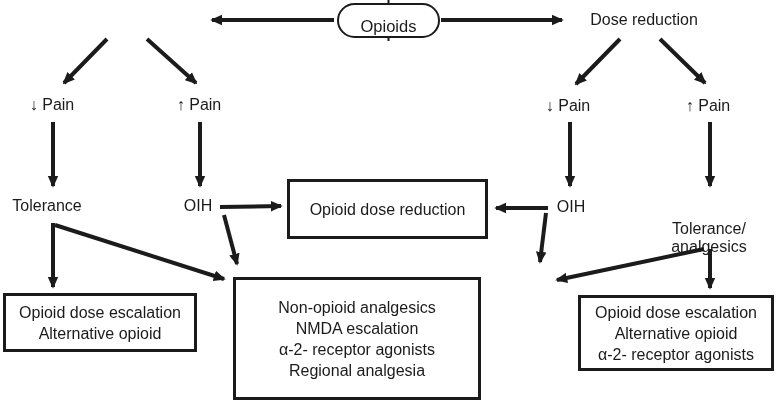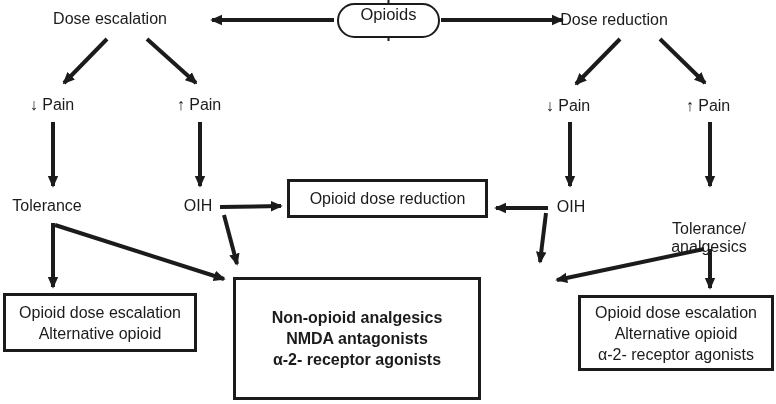--- a/index.html
+++ b/index.html
@@ -38,45 +38,45 @@
   }
   .label.multiline { white-space: normal; margin-top: 17px; }
   .node-oval {
     position: absolute;
     left: 337px; top: 3px;
     width: 103px; height: 35px;
     border: 2px solid #1b1b1b;
     border-radius: 18px;
     box-sizing: border-box;
     display: flex;
-    align-items: flex-start;
+    align-items: flex-end;
     justify-content: center;
     font-size: 16.5px;
     background: #ffffff;
   }
   .box {
     position: absolute;
     border: 3px solid #1b1b1b;
     box-sizing: border-box;
     background: #ffffff;
     display: flex;
     flex-direction: column;
     align-items: center;
     justify-content: center;
     text-align: center;
     font-size: 16px;
     line-height: 21px;
   }
-  .box-dose-reduction { left: 287px; top: 179px; width: 201px; height: 39px; }
+  .box-dose-reduction { left: 287px; top: 179px; width: 201px; height: 60px; }
   .box-left-outcome   { left: 3px;   top: 293px; width: 194px; height: 59px; }
-  .box-adjuvant       { left: 233px; top: 277px; width: 248px; height: 123px; font-weight: bold; }
+  .box-adjuvant       { left: 233px; top: 277px; width: 248px; height: 123px; }
   .box-right-outcome  { left: 578px; top: 295px; width: 196px; height: 76px; }
 
   .lbl-dose-escalation { left: 30px;  top: 10px;  width: 160px; }
-  .lbl-dose-reduction  { left: 534px; top: 11px;  width: 160px; }
+  .lbl-dose-reduction  { left: 564px; top: 11px;  width: 160px; }
   .lbl-pain-l-down     { left: 2px;   top: 96px;  width: 100px; }
   .lbl-pain-l-up       { left: 149px; top: 96px;  width: 100px; }
   .lbl-pain-r-down     { left: 518px; top: 97px;  width: 100px; }
   .lbl-pain-r-up       { left: 658px; top: 97px;  width: 100px; }
   .lbl-tolerance       { left: -3px;  top: 197px; width: 100px; }
   .lbl-oih-left        { left: 148px; top: 197px; width: 100px; }
   .lbl-oih-right       { left: 521px; top: 198px; width: 100px; }
   .lbl-tol-withdrawal  { left: 649px; top: 203px; width: 120px; }
 </style>
 </head>
@@ -114,21 +114,20 @@
     <line x1="53" y1="223" x2="53" y2="287" marker-end="url(#ah)"></line>
     <line x1="55" y1="225" x2="224" y2="279" marker-end="url(#ah)"></line>
     <line x1="710" y1="249" x2="710" y2="288" marker-end="url(#ah)"></line>
     <line x1="704" y1="249" x2="557" y2="280" marker-end="url(#ah)"></line>
   </svg>
 
   <div class="node-oval">
     <span>Opioids</span>
   </div>
 
-  <div class="label lbl-dose-escalation">Dose escalation</div>
   <div class="label lbl-dose-reduction">Dose reduction</div>
 
   <div class="label lbl-pain-l-down">↓ Pain</div>
   <div class="label lbl-pain-l-up">↑ Pain</div>
   <div class="label lbl-pain-r-down">↓ Pain</div>
   <div class="label lbl-pain-r-up">↑ Pain</div>
 
   <div class="label lbl-tolerance">Tolerance</div>
   <div class="label lbl-oih-left">OIH</div>
   <div class="label lbl-oih-right">OIH</div>
@@ -141,22 +140,23 @@
     <div>Opioid dose reduction</div>
   </div>
 
   <div class="box box-left-outcome">
     <div>Opioid dose escalation</div>
     <div>Alternative opioid</div>
   </div>
 
   <div class="box box-adjuvant">
     <div>Non-opioid analgesics</div>
-    <div>NMDA antagonists</div>
+    <div>NMDA escalation</div>
     <div>α-2- receptor agonists</div>
+    <div>Regional analgesia</div>
   </div>
 
   <div class="box box-right-outcome">
     <div>Opioid dose escalation</div>
     <div>Alternative opioid</div>
     <div>α-2- receptor agonists</div>
   </div>
 
 </div>
 

